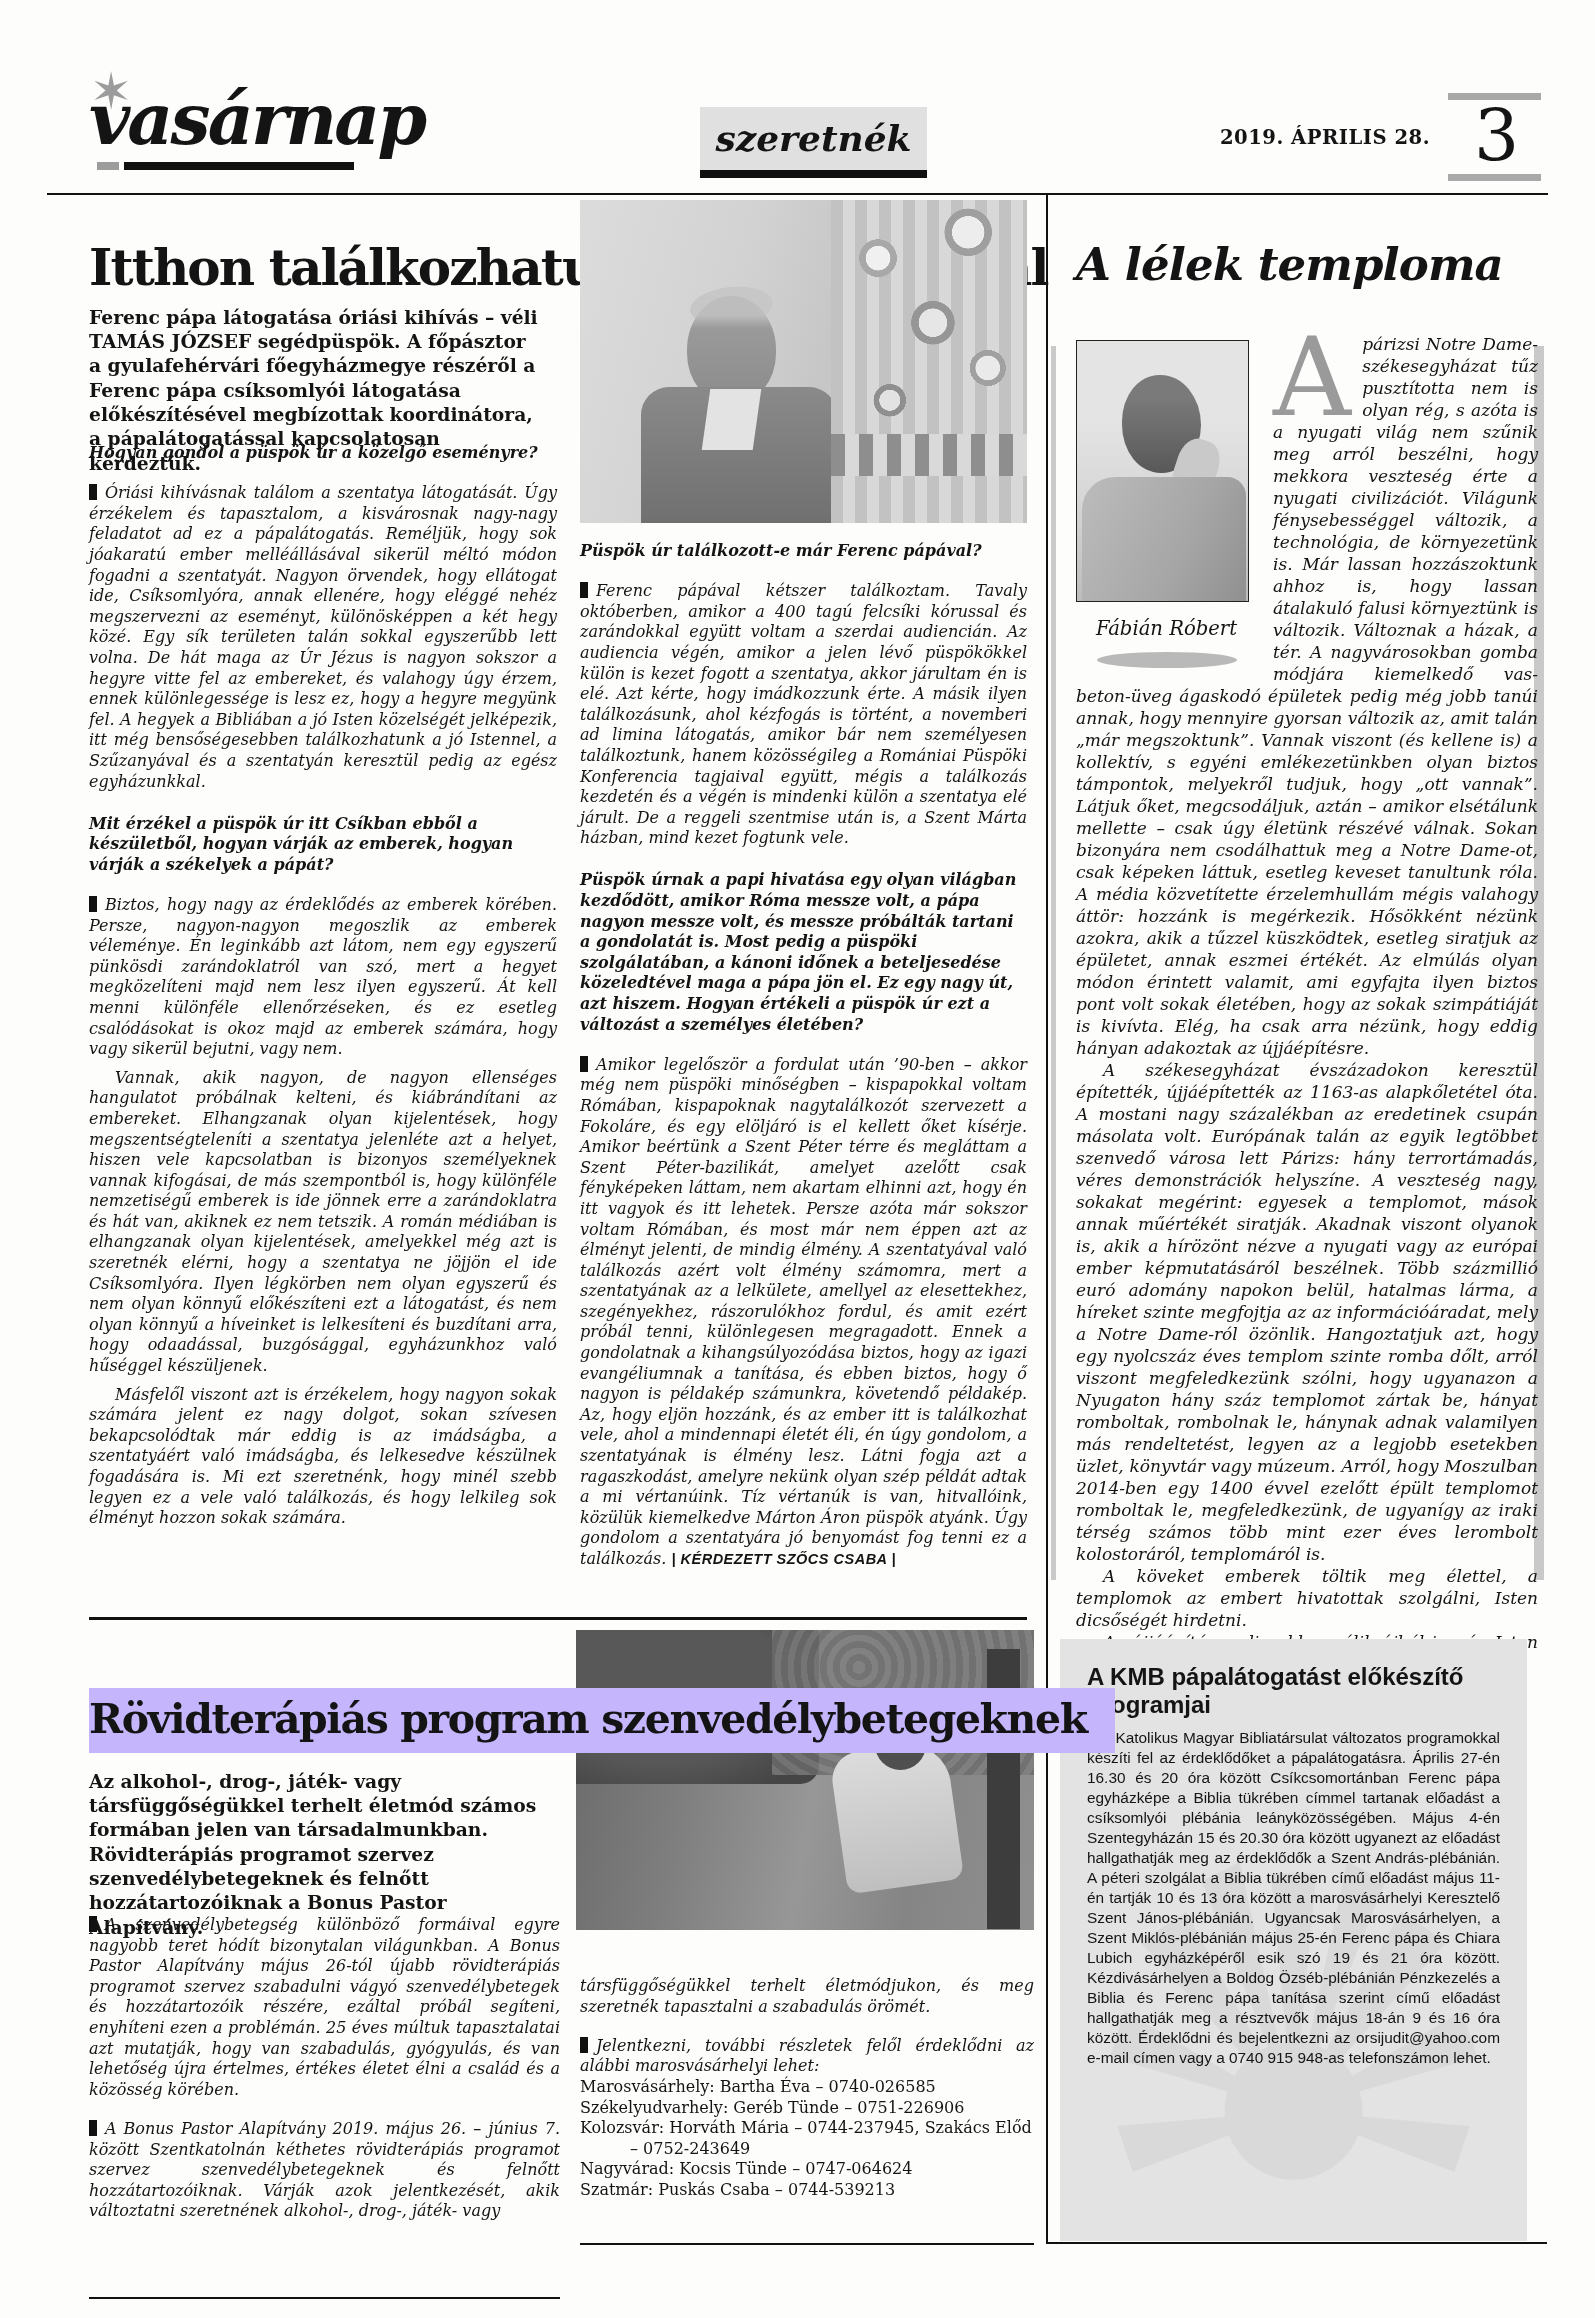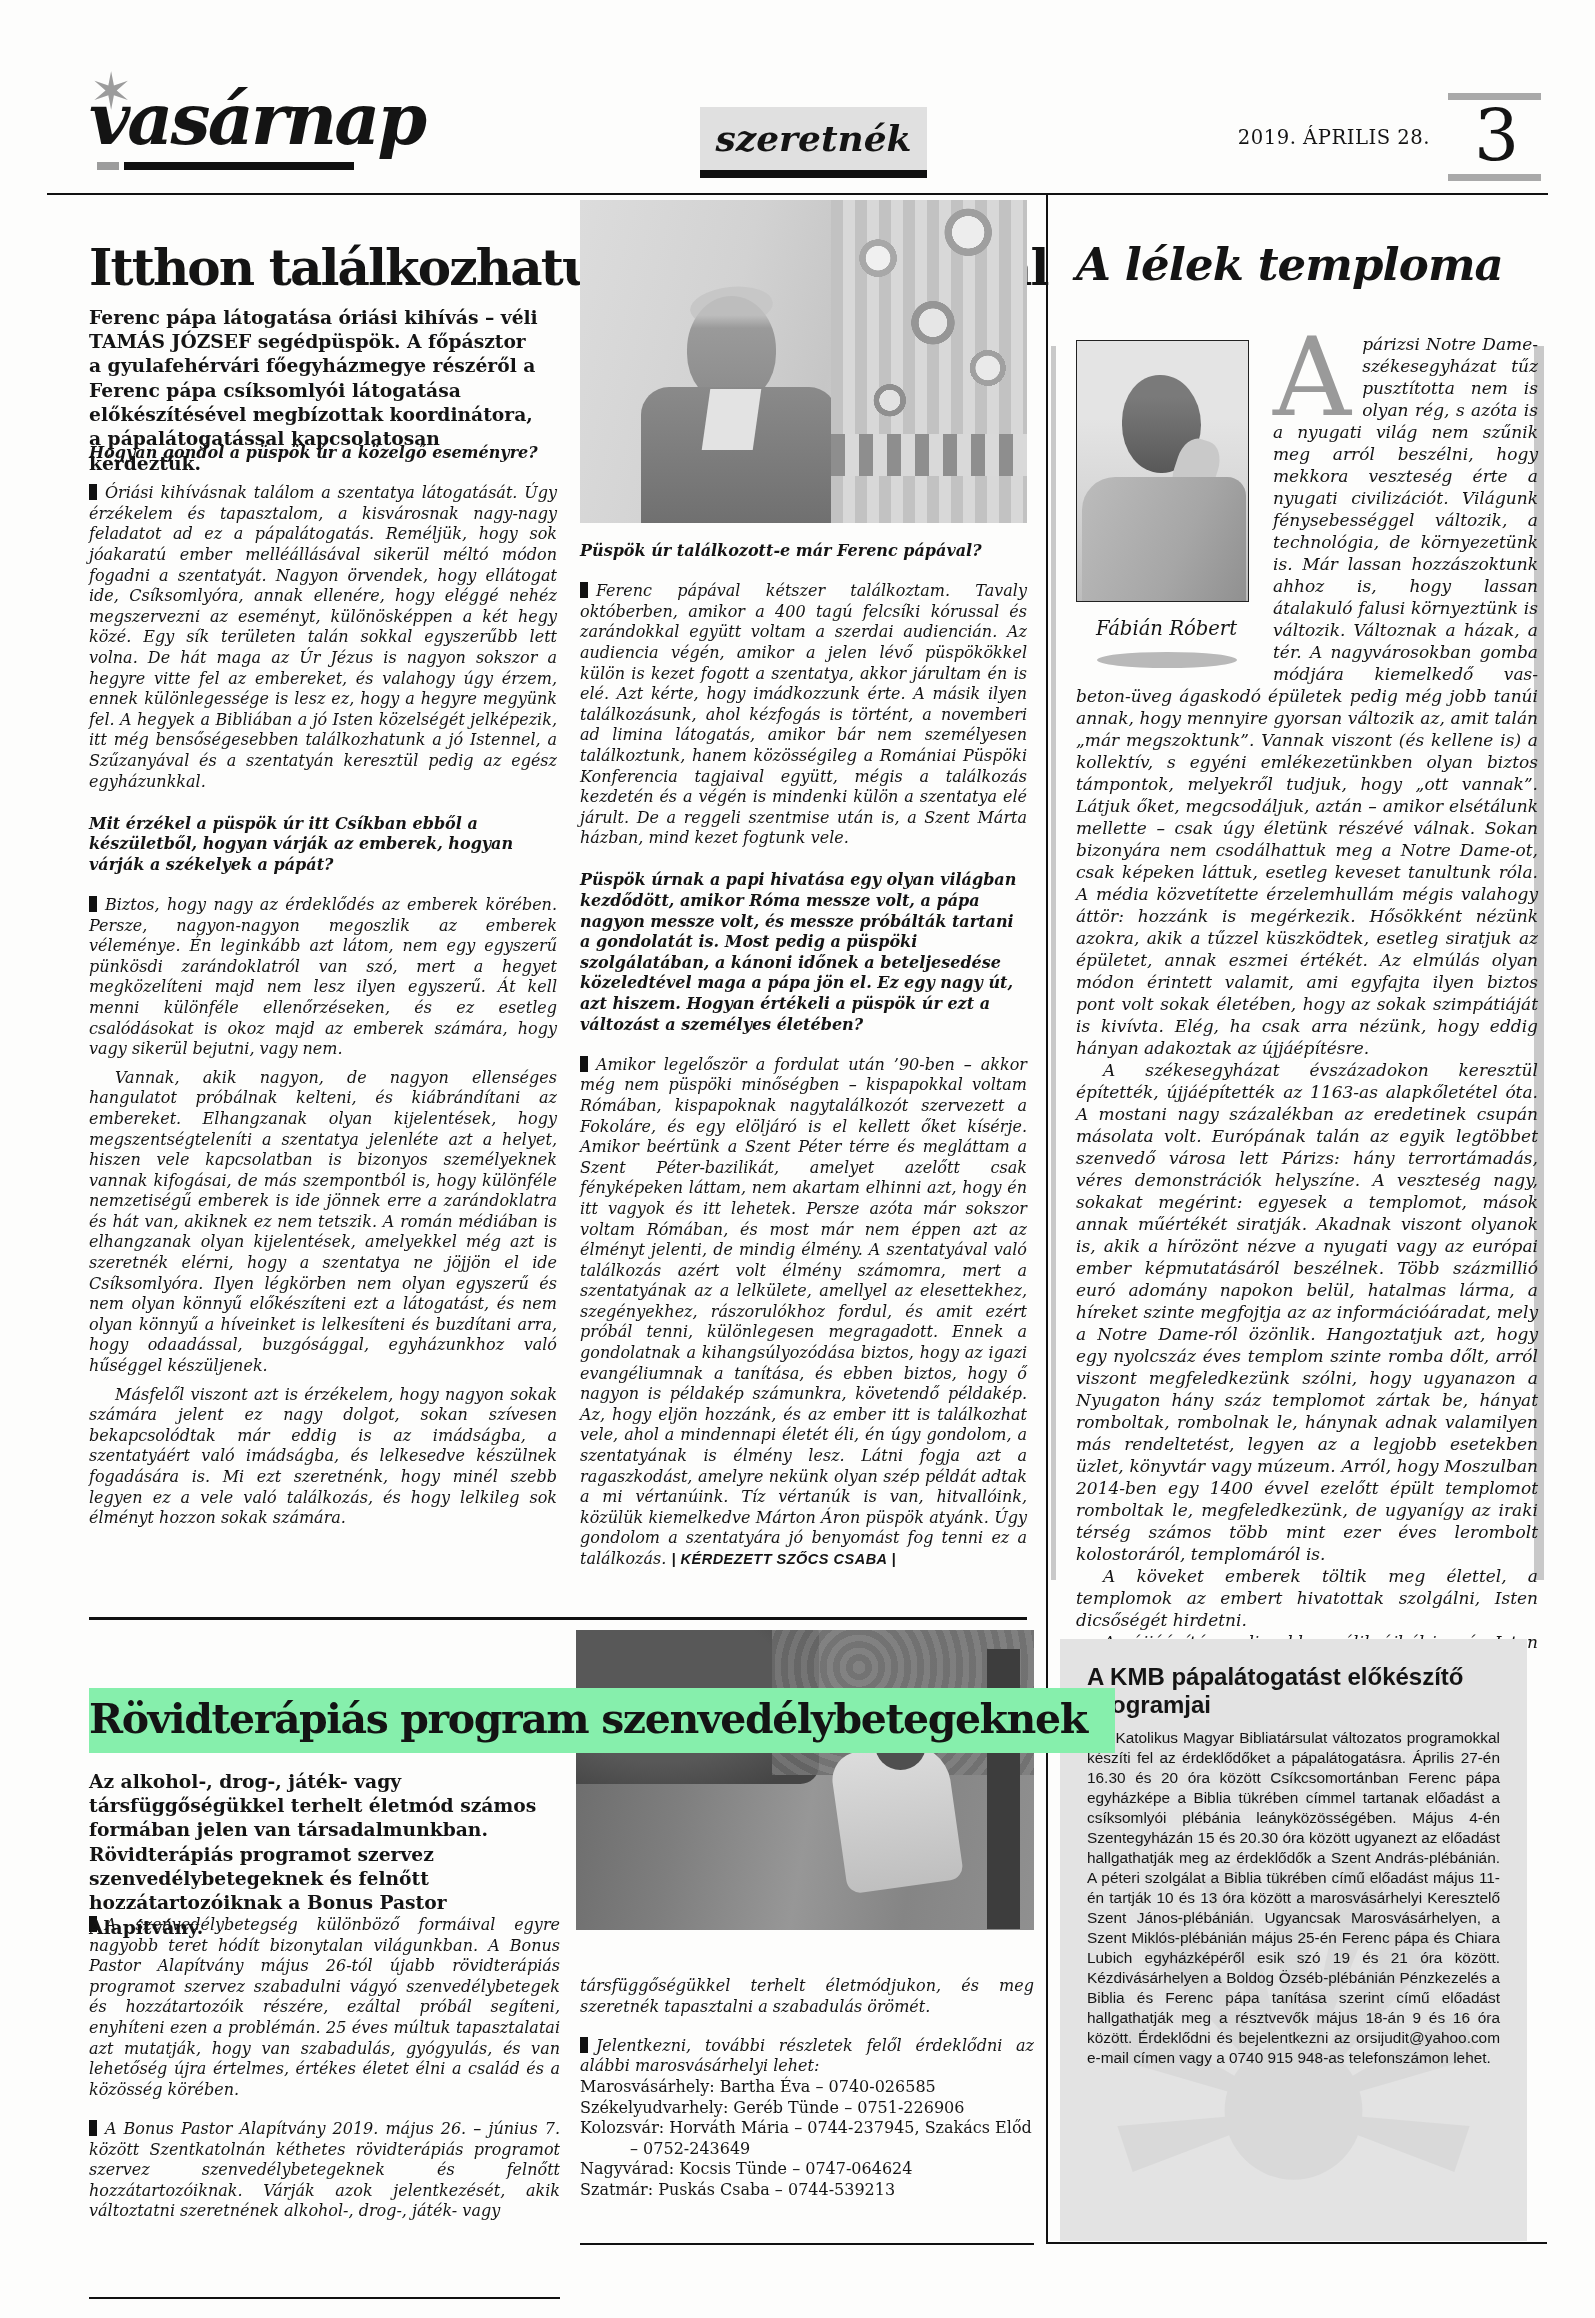--- a/index.html
+++ b/index.html
@@ -13,21 +13,21 @@
   .logo-star{position:absolute;left:2.8px;top:-17px;font-size:51px;color:#9c9c9c;font-style:normal;}
   .logo-bar{position:absolute;left:37px;top:83px;width:230px;height:7.5px;background:#101010;}
   .logo-bar-gray{position:absolute;left:10.3px;top:83px;width:21.5px;height:7.5px;background:#9c9c9c;}
 
   .aktualis-box{position:absolute;left:700px;top:107px;width:227px;height:63px;background:#e0e0e0;
         text-align:center;}
   .aktualis-box span{font-size:36px;font-weight:bold;font-style:italic;line-height:63px;}
   .aktualis-bar{position:absolute;left:700px;top:170px;width:227px;height:7.5px;background:#101010;}
 
   .dateline{position:absolute;left:1215px;top:126px;width:215px;text-align:right;
-        font-size:19.6px;font-weight:normal;letter-spacing:0.5px;}
+        font-size:19.6px;font-weight:bold;letter-spacing:0.5px;}
   .pagenum{position:absolute;left:1457px;top:100px;width:79px;text-align:center;font-size:71px;line-height:1;}
   .pagenum-bar-top{position:absolute;left:1448px;top:93px;width:93px;height:7px;background:#a9a9a9;}
   .pagenum-bar-bottom{position:absolute;left:1448px;top:174px;width:93px;height:7px;background:#a9a9a9;}
 
   .rule{position:absolute;background:#111;}
   .rule-gray{position:absolute;background:#c9c9c9;}
 
   
   .main-title{position:absolute;left:89px;top:208px;width:949px;font-size:50px;font-weight:bold;
         letter-spacing:-1.9px;line-height:1.05;white-space:nowrap;}
@@ -81,21 +81,21 @@
   .ap-body{position:absolute;left:4.7px;top:136px;width:164px;height:126px;border-radius:33px 18.7px 0 0;
         background:linear-gradient(115deg,#bcbcbc,#a6a6a6 60%,#909090);}
   .author-caption{margin-top:16px;font-size:19.6px;font-style:italic;text-align:center;}
   .caption-shadow{width:140px;height:16px;border-radius:50%;background:#b9b9b9;margin:12px auto 0;}
   .dropcap{float:left;font-size:108px;line-height:80px;color:#9a9a9a;font-style:normal;
         padding:4.7px 11.2px 0 0;font-family:"DejaVu Serif",serif;}
   .op-p{margin:0;}
   .op-p + .op-p{text-indent:27px;}
 
   
-  .bottom-title{position:absolute;left:89px;top:1654px;z-index:3;background:#86efac;
+  .bottom-title{position:absolute;left:89px;top:1654px;z-index:3;background:#c4b5fd;
         font-size:41px;font-weight:bold;letter-spacing:-1.4px;padding:6.5px 28px 10.3px 0;white-space:nowrap;}
   .photo-bottom{position:absolute;left:576px;top:1630px;width:458px;height:300px;overflow:hidden;
         background:linear-gradient(100deg,#6a6a6a 0%,#7e7e7e 26%,#979797 52%,#858585 74%,#909090 100%);}
   .pb-stone{position:absolute;left:-18.7px;top:-14px;width:262px;height:168px;border-radius:18.7px;
         background:radial-gradient(ellipse at 40% 40%,#585858 0 55%,#454545 85%);}
   .pb-bush{position:absolute;left:196px;top:-9.3px;width:290px;height:154px;
         background:repeating-radial-gradient(circle at 30% 30%,#7d7d7d 0 6.5px,#6b6b6b 6.5px 13px);opacity:.8;}
   .pb-figure{position:absolute;left:262px;top:117px;width:117px;height:140px;border-radius:28px 42px 14px 14px;
         background:linear-gradient(#dcdcdc,#bfbfbf);transform:rotate(-8deg);}
   .pb-head{position:absolute;left:299px;top:89px;width:51px;height:51px;border-radius:50%;

